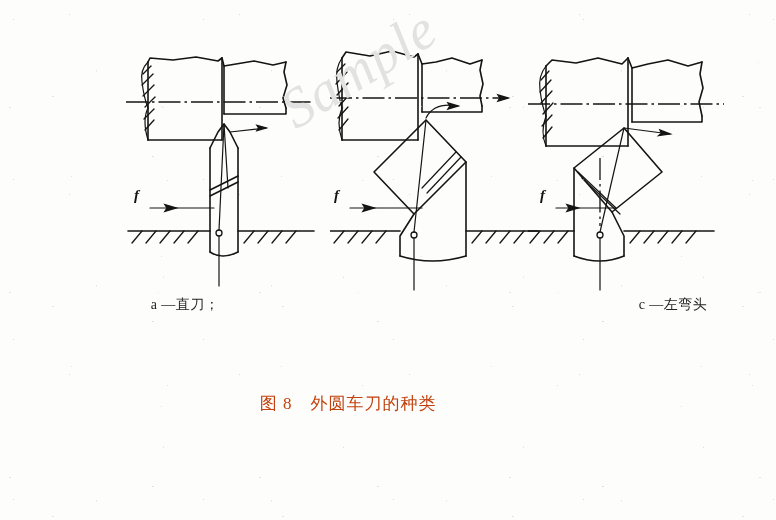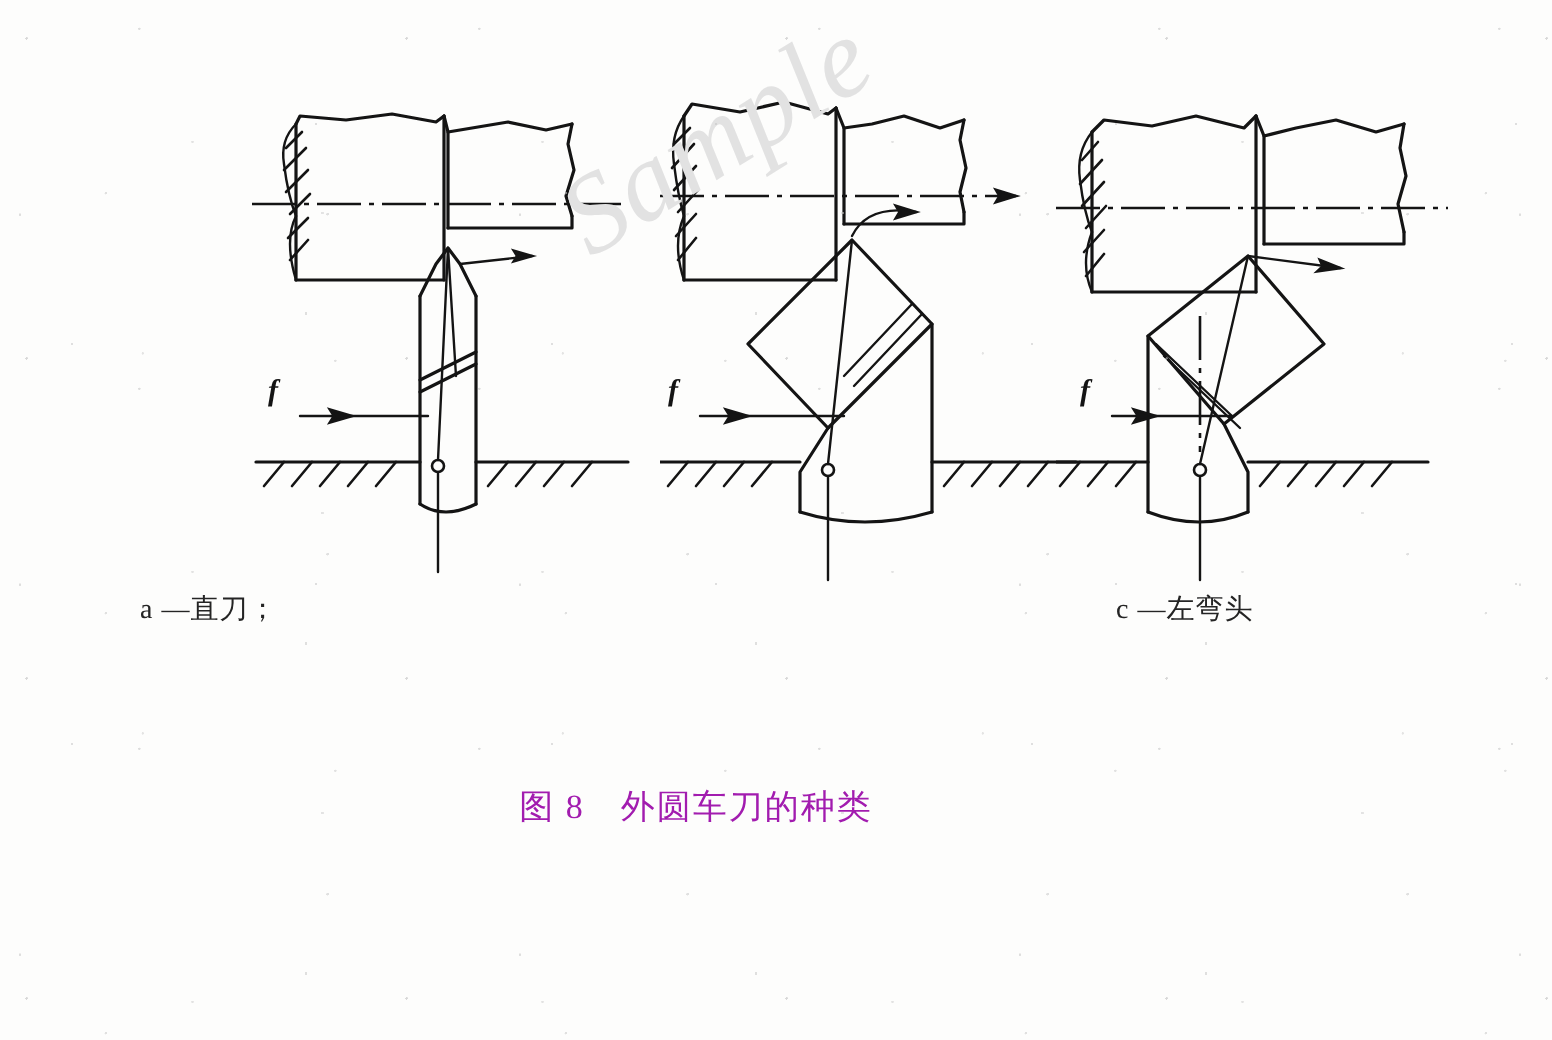--- a/index.html
+++ b/index.html
@@ -83,38 +83,39 @@
     height: 255px;
   }
   #diagram-a { left: 118px; }
   #diagram-b { left: 330px; }
   #diagram-c { left: 528px; }
 
   .sub-caption {
     position: absolute;
     top: 296px;
     width: 230px;
+    text-align: center;
     font-family: "Liberation Serif", "DejaVu Serif", serif;
     font-size: 14px;
     color: #242424;
     letter-spacing: .5px;
     white-space: nowrap;
   }
   #caption-a { left: 70px; }
   #caption-b { left: 330px; }
   #caption-c { left: 558px; }
 
   #fig-caption {
     position: absolute;
     left: 0;
     top: 392px;
     width: 696px;
     text-align: center;
     font-size: 17px;
-    color: #a21caf;
+    color: #c2410c;
     letter-spacing: 1px;
     white-space: nowrap;
   }
   #fig-caption .fig-no { margin-right: 18px; }
 
   
   .ln   { stroke: #141414; stroke-width: 1.6; fill: none; stroke-linecap: round; stroke-linejoin: round; }
   .ln-t { stroke: #141414; stroke-width: 1.2; fill: none; stroke-linecap: round; }
   .hatch{ stroke: #141414; stroke-width: 1.3; fill: none; stroke-linecap: round; }
   .ctr  { stroke: #141414; stroke-width: 1.3; fill: none; stroke-dasharray: 22 4 2.5 4; }

